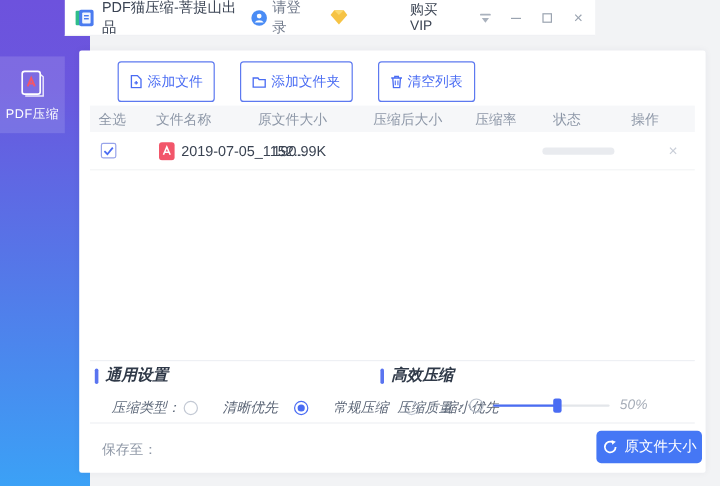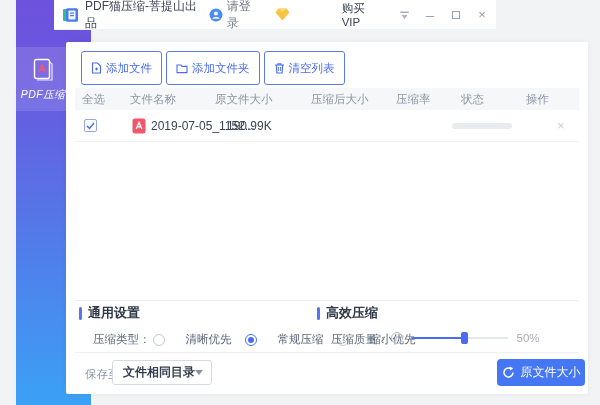--- a/index.html
+++ b/index.html
@@ -3,22 +3,22 @@
 <meta charset="utf-8">
 <style>
   * { margin:0; padding:0; box-sizing:border-box; }
   html,body { width:600px; height:405px; }
   body {
     font-family:"Liberation Sans","DejaVu Sans",sans-serif;
     background:#f2f3f5; position:relative; overflow:hidden;
     -webkit-font-smoothing:antialiased;
   }
   
-  .sidebar { position:absolute; left:16px; top:0; width:75px; height:405px;
-    background:linear-gradient(180deg,#6d52dd 0%,#6a57de 18%,#5577e8 55%,#3ba1f6 100%);font-style:italic; }
+  .sidebar { position:absolute; left:0; top:0; width:75px; height:405px;
+    background:linear-gradient(180deg,#6d52dd 0%,#6a57de 18%,#5577e8 55%,#3ba1f6 100%); }
   .side-item { position:absolute; top:47px; left:0; width:54px; height:64px;
     background:rgba(255,255,255,0.13); display:flex; flex-direction:column;
     align-items:center; justify-content:center; gap:5px; cursor:default; }
   .side-item .lbl { color:#fff; font-size:10.5px; letter-spacing:0.5px; }
   
   .titlebar { position:absolute; left:54px; top:0; width:442px; height:30px;
     background:#ffffff; border-bottom:1px solid #f0f1f4; display:flex; align-items:center; }
   .app-ident { display:flex; align-items:center; gap:6px; margin-left:8px; }
   .app-title { font-size:12px; color:#3b4454; }
   .tb-right { margin-left:auto; display:flex; align-items:center; margin-right:8px; }
@@ -32,21 +32,21 @@
   .wb.min { font-size:15px; }
   .wb.max { position:relative; }
   .wb.max i { display:inline-block; width:8px; height:8px; border:1px solid #9aa3b0; }
   
   .panel { position:absolute; left:66px; top:42px; width:522px; height:352px;
     background:#ffffff; border-radius:2px; box-shadow:0 0 6px rgba(30,40,80,0.05); }
   
   .toolbar { position:absolute; left:15px; top:9px; display:flex; gap:4px; }
   .tbtn { height:23px; border:1px solid #5d79f0; border-radius:3px; background:#fff;
     color:#4a6cf3; font-size:11.5px; display:flex; align-items:center; gap:4px;
-    padding:16px 9px; cursor:pointer; }
+    padding:16px 9px; cursor:pointer;margin-left:17px; }
   
   .thead { position:absolute; left:9px; top:46px; width:504px; height:22px;
     background:#f6f7f9; display:flex; align-items:center; font-size:11.5px; color:#8d97a7; }
   .th { flex:none; }
   .th:nth-child(1){ width:55px; padding-left:7px; }
   .th:nth-child(2){ width:85px; }
   .th:nth-child(3){ width:96px; }
   .th:nth-child(4){ width:85px; }
   .th:nth-child(5){ width:65px; }
   .th:nth-child(6){ width:65px; }
@@ -61,21 +61,21 @@
   .fsize { position:absolute; left:152px; top:9px; font-size:12px; color:#3a4352; }
   .fcomp { position:absolute; left:248px; top:9px; font-size:12px; color:#3a4352; }
   .frate { position:absolute; left:333px; top:9px; font-size:12px; color:#3a4352; }
   .pbar { position:absolute; left:377px; top:13px; width:60px; height:6px;
     background:#e9ebef; border-radius:3px; overflow:hidden; }
   .pbar .fill { height:100%; background:#4a6cf3; border-radius:3px; }
   .rm { position:absolute; left:482px; top:8px; color:#c9ced8; font-size:13px; cursor:pointer; }
   
   .hsep { position:absolute; left:9px; width:504px; height:1px; background:#eef0f4; }
   .sep1 { top:258px; } .sep2 { top:310px; }
-  .sec { position:absolute; top:262px; }
+  .sec { position:absolute; top:262px;font-style:italic; }
   .sec.general { left:13px; } .sec.efficient { left:251px; }
   .sec-title { display:flex; align-items:center; gap:6px; font-size:13px;
     color:#2f3948; font-weight:bold; }
   .accent-bar { width:3px; height:13px; border-radius:2px; background:#5a74f0; }
   .sec-row { margin-top:10px; margin-left:14px; display:flex; 
     font-size:11.5px; color:#606b7c; }
   .radios { display:flex; align-items:center; gap:13px; margin-left:2px; }
   .radio { display:flex; align-items:center; gap:21px; cursor:pointer; color:#5b6576; }
   .rdot { width:12px; height:12px; border:1px solid #c3c9d4; border-radius:50%;
     background:#fff; position:relative; }
@@ -253,24 +253,20 @@
         <span class="sfill" id="slider-fill" style="width: 55%;"></span>
         <span class="thumb" id="slider-thumb" style="left: calc(55% - 3px);"></span>
       </div>
       <span class="sval">50%</span>
     </div>
   </div>
 
   <div class="hsep sep2"></div>
 
   <span class="save-lbl">保存至：</span>
-  <div class="dropdown">
-    <span class="dtext">文件相同目录</span>
-    <span class="caret"></span>
-  </div>
 
   <button class="start-btn">
     <svg width="13" height="13" viewBox="0 0 13 13">
       <path d="M11 6.5 A4.5 4.5 0 1 1 8.8 2.6" fill="none" stroke="#ffffff" stroke-width="1.5"></path>
       <polygon points="7.6,0.6 11.2,2.2 8.2,4.6" fill="#ffffff"></polygon>
     </svg>
     <span>原文件大小</span>
   </button>
 
 </div>

